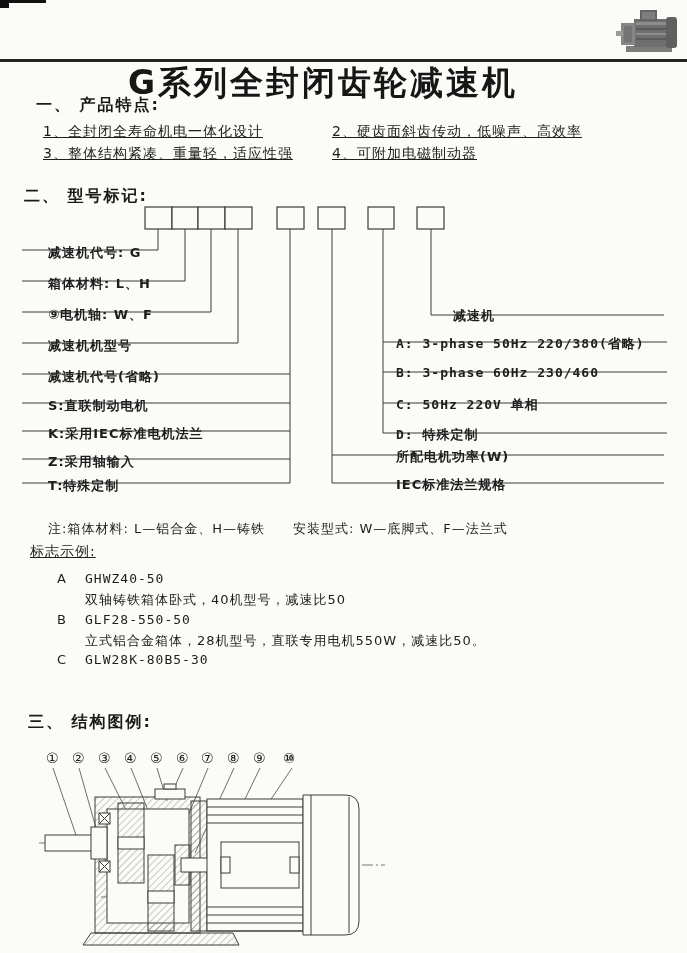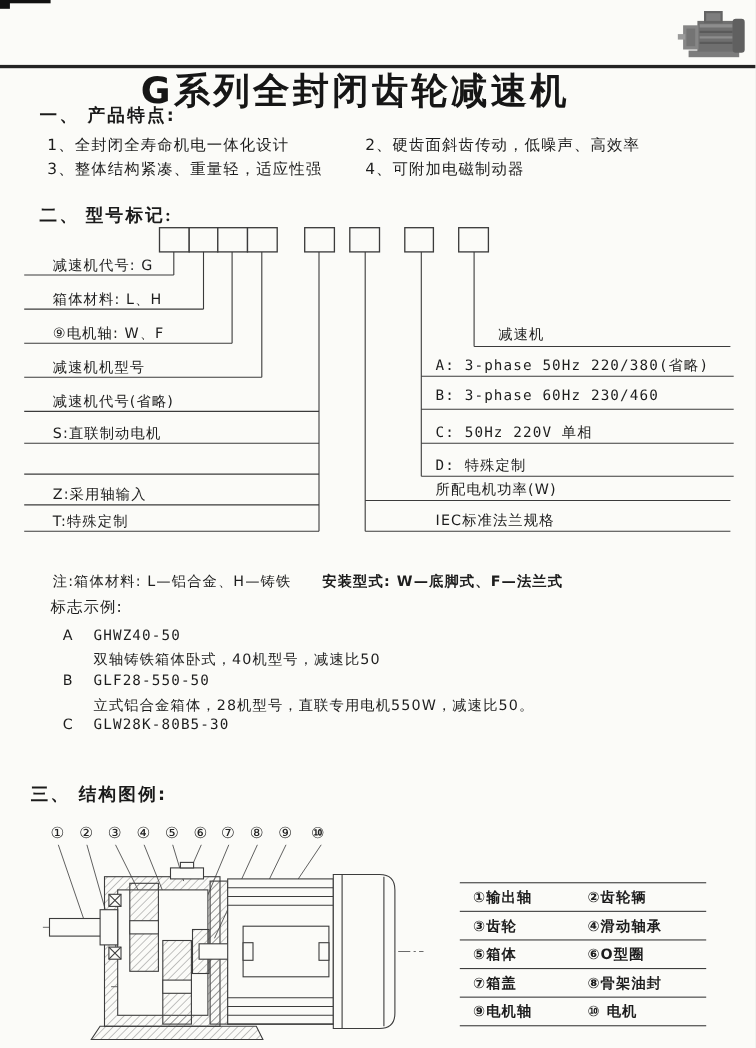--- a/index.html
+++ b/index.html
@@ -5,22 +5,22 @@
   html,body{margin:0;padding:0;background:#e8e8e6;}
   #page{
     position:relative;width:687px;height:953px;margin:0 auto;
     background:#fbfbf8;color:#1d1d1d;overflow:hidden;
     font-family:"DejaVu Sans",sans-serif;
   }
   .abs{position:absolute;}
   .nowrap{white-space:nowrap;}
   .title{font-size:33px;font-weight:700;letter-spacing:3px;color:#161616;}
   .h2{font-size:16px;font-weight:700;letter-spacing:2px;color:#1a1a1a;}
-  .body-text{font-size:14px;font-weight:500;letter-spacing:1px;}
-  .dlabel{font-size:13px;font-weight:400;letter-spacing:1px;}
+  .body-text{font-size:14px;font-weight:500;letter-spacing:1px;text-decoration:underline;}
+  .dlabel{font-size:13px;font-weight:700;letter-spacing:1px;margin-top:12px;}
   .mono{font-family:"DejaVu Sans Mono","DejaVu Sans",monospace;}
   .note{font-size:13px;font-weight:500;letter-spacing:1px;margin-top:24px;}
   .ex-key{font-size:13px;font-weight:500;}
   .ex-code{font-size:13px;font-weight:500;letter-spacing:1px;}
   .ex-desc{font-size:13px;font-weight:500;letter-spacing:1px;}
   .rule{background:#232323;}
   .corner-mark{background:#111;}
   .callout{font-size:14px;color:#222;}
   .callout.bold{font-weight:700;}
   
@@ -58,21 +58,21 @@
   <div class="abs rule" style="left:0;top:59px;width:687px;height:3px;"></div>
 
   <div class="abs title nowrap" style="left:128px;top:61px;">G系列全封闭齿轮减速机</div>
 
   <div class="abs h2 nowrap" style="left:36px;top:95px;">一、 产品特点:</div>
   <div class="abs body-text nowrap" style="left:43px;top:123px;">1、全封闭全寿命机电一体化设计</div>
   <div class="abs body-text nowrap" style="left:332px;top:123px;text-align:right;">2、硬齿面斜齿传动，低噪声、高效率</div>
   <div class="abs body-text nowrap" style="left:43px;top:145px;">3、整体结构紧凑、重量轻，适应性强</div>
   <div class="abs body-text nowrap" style="left:332px;top:145px;">4、可附加电磁制动器</div>
 
-  <div class="abs h2 nowrap" style="left:36px;top:186px;font-family:Liberation Serif, serif;">二、 型号标记:</div>
+  <div class="abs h2 nowrap" style="left:24px;top:186px;">二、 型号标记:</div>
 
   <svg class="abs" style="left:0;top:0;" width="687" height="520" viewBox="0 0 687 520">
     <g stroke="#3b3b3b" stroke-width="1.2" fill="#fbfbf8">
       <rect x="145" y="207" width="27" height="22"></rect>
       <rect x="172" y="207" width="26" height="22"></rect>
       <rect x="198" y="207" width="27" height="22"></rect>
       <rect x="225" y="207" width="27" height="22"></rect>
       <rect x="277" y="207" width="27" height="22"></rect>
       <rect x="318" y="207" width="27" height="22"></rect>
       <rect x="368" y="207" width="26" height="22"></rect>
@@ -108,35 +108,36 @@
       <line x1="332" y1="483" x2="664" y2="483"></line>
     </g>
   </svg>
 
   <div class="abs dlabel nowrap" style="left:48px;top:232px;">减速机代号: G</div>
   <div class="abs dlabel nowrap" style="left:48px;top:263px;">箱体材料: L、H</div>
   <div class="abs dlabel nowrap" style="left:48px;top:294px;">⑨电机轴: W、F</div>
   <div class="abs dlabel nowrap" style="left:48px;top:325px;">减速机机型号</div>
   <div class="abs dlabel nowrap" style="left:48px;top:356px;">减速机代号(省略)</div>
   <div class="abs dlabel nowrap" style="left:48px;top:385px;">S:直联制动电机</div>
+  <div class="abs dlabel nowrap" style="left:48px;top:413px;">K:采用IEC标准电机法兰</div>
   <div class="abs dlabel nowrap" style="left:48px;top:441px;">Z:采用轴输入</div>
   <div class="abs dlabel nowrap" style="left:48px;top:465px;">T:特殊定制</div>
 
   <div class="abs dlabel nowrap" style="left:453px;top:295px;">减速机</div>
   <div class="abs dlabel mono nowrap" style="left:396px;top:323px;">A: 3-phase 50Hz 220/380(省略)</div>
   <div class="abs dlabel mono nowrap" style="left:396px;top:353px;">B: 3-phase 60Hz 230/460</div>
   <div class="abs dlabel mono nowrap" style="left:396px;top:384px;">C: 50Hz 220V  单相</div>
   <div class="abs dlabel mono nowrap" style="left:396px;top:414px;">D: 特殊定制</div>
   <div class="abs dlabel nowrap" style="left:396px;top:436px;">所配电机功率(W)</div>
   <div class="abs dlabel nowrap" style="left:396px;top:464px;">IEC标准法兰规格</div>
 
   <div class="abs note nowrap" style="left:48px;top:496px;">注:箱体材料: L—铝合金、H—铸铁</div>
-  <div class="abs note nowrap" style="left:293px;top:496px;font-weight:bold;">安装型式: W—底脚式、F—法兰式</div>
-
-  <div class="abs body-text nowrap" style="left:30px;top:543px;margin-left:16px;">标志示例:</div>
+  <div class="abs note nowrap" style="left:293px;top:496px;">安装型式: W—底脚式、F—法兰式</div>
+
+  <div class="abs body-text nowrap" style="left:30px;top:543px;">标志示例:</div>
 
   <div class="abs ex-key nowrap" style="left:57px;top:571px;">A</div>
   <div class="abs ex-code mono nowrap" style="left:85px;top:571px;">GHWZ40-50</div>
   <div class="abs ex-desc nowrap" style="left:85px;top:591px;text-align:center;">双轴铸铁箱体卧式，40机型号，减速比50</div>
 
   <div class="abs ex-key nowrap" style="left:57px;top:612px;">B</div>
   <div class="abs ex-code mono nowrap" style="left:85px;top:612px;">GLF28-550-50</div>
   <div class="abs ex-desc nowrap" style="left:85px;top:632px;">立式铝合金箱体，28机型号，直联专用电机550W，减速比50。</div>
 
   <div class="abs ex-key nowrap" style="left:57px;top:652px;">C</div>
@@ -225,36 +226,14 @@
       <rect x="275" y="112" width="9" height="16" fill="#fbfbf8"></rect>
 
       <path d="M288,50 H330 Q344,50 344,64 V176 Q344,190 330,190 H288 Z" fill="#fbfbf8"></path>
       <line x1="296" y1="50" x2="296" y2="190"></line>
       <line x1="334" y1="52" x2="334" y2="188"></line>
 
       <line x1="192" y1="186" x2="288" y2="186"></line>
     </g>
   </svg>
 
-  <div id="legend" class="abs">
-    <div class="legend-row">
-      <span class="legend-cell c1">①输出轴</span>
-      <span class="legend-cell c2">②齿轮辆</span>
-    </div>
-    <div class="legend-row">
-      <span class="legend-cell c1">③齿轮</span>
-      <span class="legend-cell c2">④滑动轴承</span>
-    </div>
-    <div class="legend-row">
-      <span class="legend-cell c1">⑤箱体</span>
-      <span class="legend-cell c2">⑥O型圈</span>
-    </div>
-    <div class="legend-row">
-      <span class="legend-cell c1">⑦箱盖</span>
-      <span class="legend-cell c2">⑧骨架油封</span>
-    </div>
-    <div class="legend-row">
-      <span class="legend-cell c1">⑨电机轴</span>
-      <span class="legend-cell c2">⑩ 电机</span>
-    </div>
-  </div>
 
 </div>
 
 </body></html>

